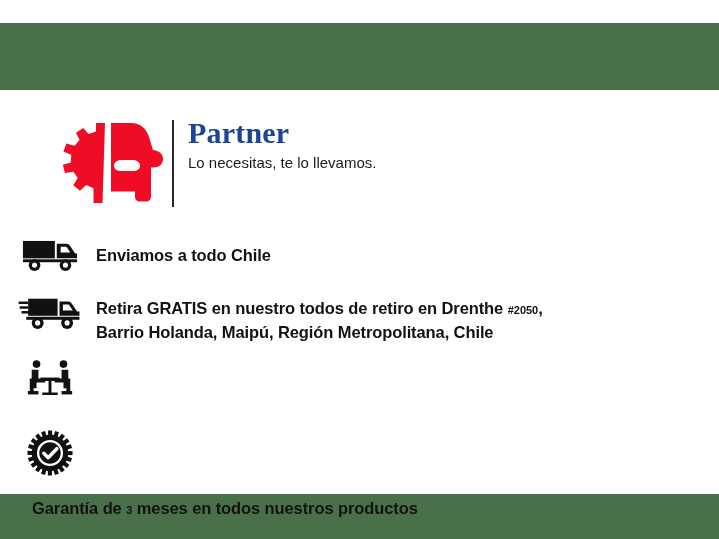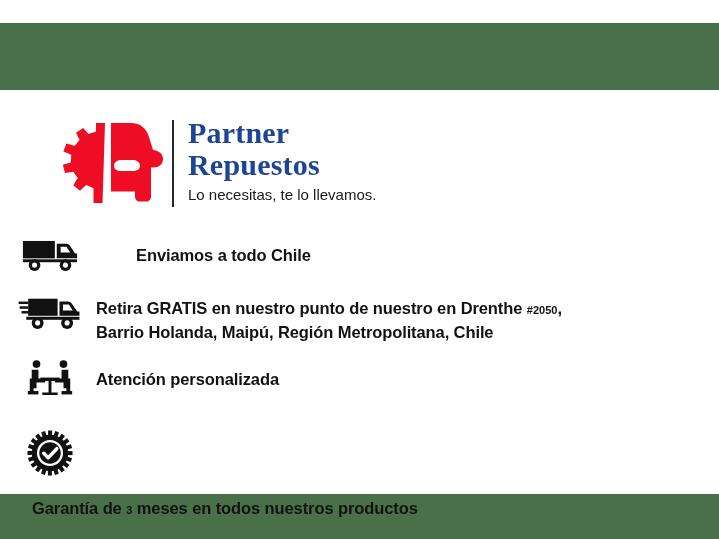--- a/index.html
+++ b/index.html
@@ -95,21 +95,21 @@
     font-weight: bold;
     font-size: 16.5px;
     line-height: 22px;
     color: #121212;
     letter-spacing: -0.1px;
   }
   .small-num {
     font-size: 11px;
     letter-spacing: 0;
   }
-  #row-shipping   { top: 214px; gap: 40px; }
+  #row-shipping   { top: 214px; }
   #row-pickup     { top: 270px; }
   #row-attention  { top: 336px; }
   #row-warranty   { top: 398px; flex-direction: column; }
 
   #row-shipping .feature-text  { padding-top: 7px; }
   #row-attention .feature-text { padding-top: 9px; }
   #row-warranty .feature-text  { padding-top: 12px; }
   #row-pickup .feature-text    { padding-top: 4px; }
 
   svg { display: block; }
@@ -130,21 +130,20 @@
         <path fill="#ee0d24" d="M50 4 h-9 v8.5 l-7.5 2.6 -5.3 -6.2 -7.2 4.8 3.6 7.4 -5 5.6 -8.2 -2.2 -3 8 7.8 3.3 -0.3 7.6 -8.1 2.4 2.2 8.3 8.4 -1.3 4.3 6.3 -4.4 7.2 6.7 5.4 6.2 -5.6 7.3 3.1 V 84 h 9 z"></path>
 
         <path fill="#ee0d24" d="M56 4 h20 c9 0 15 5 18 14 l4 13 c6 0.5 10 4 10 9 0 5 -4 8.5 -10 8.5 h-2 v29 c0 3 -2 5 -5 5 h-6 c-3 0 -5 -2 -5 -5 v-5 H56 z M66 41 c-4 0 -7 2.5 -7 6 0 3 3 5 7 5 h12 c4 0 7 -2 7 -5 0 -3.5 -3 -6 -7 -6 z"></path>
       </svg>
     </div>
 
     <div id="logo-divider"></div>
 
     <div id="logo-words">
       <div class="brand-line">Partner</div>
-      <div class="brand-line">Repuestos</div>
       <div id="brand-tagline">Lo necesitas, te lo llevamos.</div>
     </div>
   </div>
 
   <div class="feature-row" id="row-shipping">
     <div class="feature-icon">
       <svg viewBox="0 0 60 36" width="58" height="35" aria-hidden="true">
         <rect x="2" y="4" width="33" height="18" fill="#111"></rect>
         <path fill="#111" d="M37 7 h10 c2 0 3 1 4 2.5 l5 7.5 h2 v5 h-21 z M41 10 v6 h10 l-4 -6 z"></path>
         <rect x="2" y="23" width="56" height="3" fill="#111"></rect>
@@ -166,21 +165,21 @@
         <path fill="#111" d="M10 6 h31 v18 H10 z"></path>
         <path fill="#111" d="M43 9 h9 c2 0 3.2 1 4.2 2.6 l5.4 8 h2.4 v4.4 h-21 z M46.6 12 v6.4 h10.4 l-4.2 -6.4 z"></path>
         <rect x="8" y="25" width="56" height="3.2" fill="#111"></rect>
         <circle cx="20" cy="31.5" r="6.3" fill="#111"></circle>
         <circle cx="20" cy="31.5" r="2.7" fill="#fff"></circle>
         <circle cx="51" cy="31.5" r="6.3" fill="#111"></circle>
         <circle cx="51" cy="31.5" r="2.7" fill="#fff"></circle>
       </svg>
     </div>
     <div class="feature-text">
-      <span>Retira GRATIS en nuestro punto de nuestro en Drenthe </span><span class="small-num">#2050</span><span>,</span><br>
+      <span>Retira GRATIS en nuestro todos de retiro en Drenthe </span><span class="small-num">#2050</span><span>,</span><br>
       <span>Barrio Holanda, Maipú, Región Metropolitana, Chile</span>
     </div>
   </div>
 
   <div class="feature-row" id="row-attention">
     <div class="feature-icon">
       <svg viewBox="0 0 54 42" width="52" height="41" aria-hidden="true">
 
         <circle cx="13" cy="5" r="4" fill="#111"></circle>
         <path fill="#111" d="M8 11 h7 v9 h7 v4 h-9 v6 h-5 z"></path>
@@ -190,21 +189,20 @@
         <circle cx="41" cy="5" r="4" fill="#111"></circle>
         <path fill="#111" d="M46 11 h-7 v9 h-7 v4 h9 v6 h5 z"></path>
         <rect x="44" y="20" width="4" height="16" fill="#111"></rect>
         <rect x="39" y="33" width="11" height="3.5" fill="#111"></rect>
 
         <rect x="17" y="19" width="20" height="3.5" fill="#111"></rect>
         <rect x="25.5" y="22" width="3" height="14" fill="#111"></rect>
         <rect x="19" y="34.5" width="16" height="2.6" fill="#111"></rect>
       </svg>
     </div>
-    <div class="feature-text">Atención personalizada</div>
   </div>
 
   <div class="feature-row" id="row-warranty">
     <div class="feature-icon">
       <svg viewBox="0 0 48 48" width="46" height="46" aria-hidden="true">
         <g fill="#111">
           <circle cx="24" cy="24" r="19"></circle>
           <g id="teeth">
             <rect x="22" y="0.5" width="4.2" height="6" transform="rotate(0 24 24)"></rect>
             <rect x="22" y="0.5" width="4.2" height="6" transform="rotate(18 24 24)"></rect>

